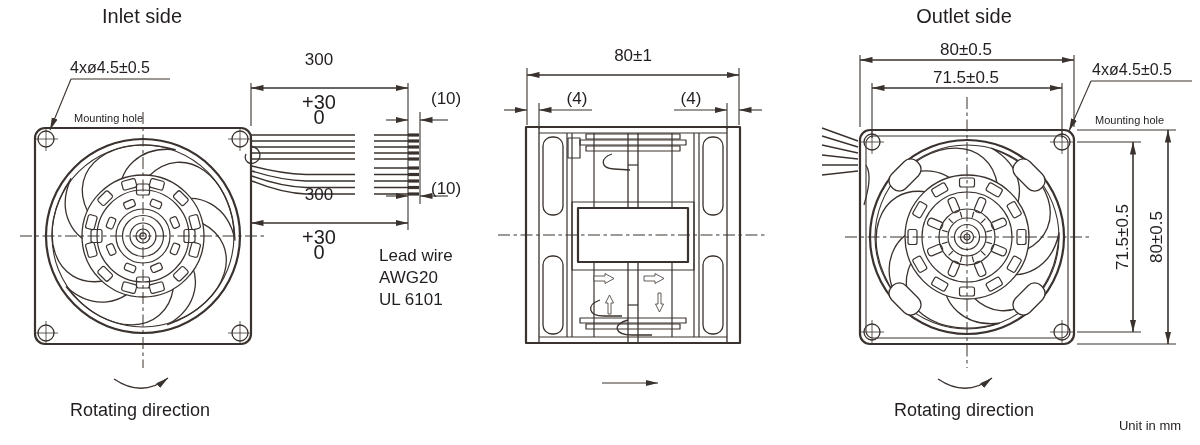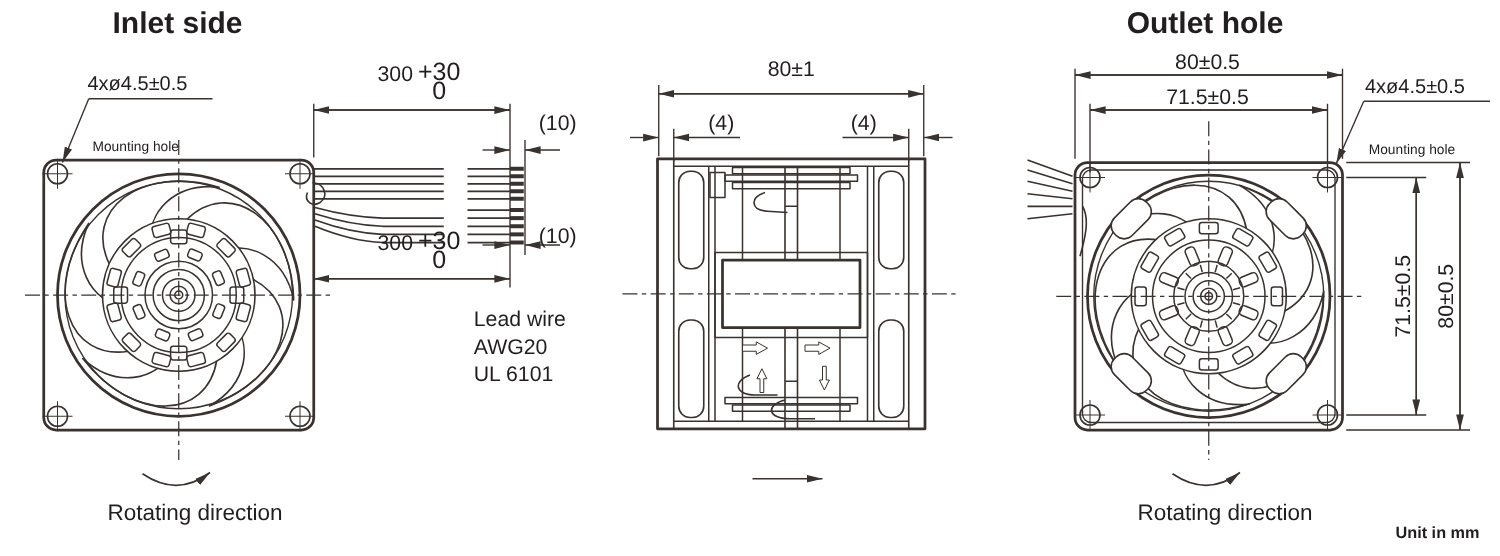--- a/index.html
+++ b/index.html
@@ -1,28 +1,28 @@
 <!DOCTYPE html>
 <html><head>
 <meta charset="utf-8">
 <style>
   html,body{margin:0;padding:0;background:#ffffff;}
   .canvas{position:relative;width:1200px;height:445px;background:#ffffff;overflow:hidden;
           font-family:"Liberation Sans",sans-serif;}
   .canvas svg{position:absolute;left:0;top:0;}
   .lbl{position:absolute;color:#221e1f;white-space:nowrap;line-height:1.05;}
-  .t20{font-size:24px;font-weight:bold;}
-  .t18{font-size:18px;margin-left:16px;}
+  .t20{font-size:20px;}
+  .t18{font-size:18px;}
   .t17{font-size:17px;}
   .t16{font-size:16px;}
   .t15{font-size:11px;margin-top:32px;}
-  .t13b{font-size:13px;font-weight:bold;}
+  .t13b{font-size:13px;font-weight:normal;}
   .ctr{transform:translateX(-50%);}
   .rot{transform:translate(-50%,-50%) rotate(-90deg);transform-origin:center;}
-  .dimtol{position:absolute;display:flex;align-items:flex-start;gap:4px;color:#221e1f;}
+  .dimtol{position:absolute;display:flex;align-items:center;gap:27px;color:#221e1f;flex-direction:column;}
   .dimtol .nom{font-size:17px;line-height:17px;}
   .dimtol .stack{display:flex;flex-direction:column;align-items:center;font-size:20px;line-height:15px;}
   .block{line-height:22px;}
   
   .s2{stroke-width:2.2;}
   .s13{stroke-width:1.3;}
   .s12{stroke-width:1.2;}
   .s11{stroke-width:1.1;}
   .s08{stroke-width:0.8;}
   .cl{stroke-width:1;stroke-dasharray:12 3.5 3.5 3.5;}
@@ -320,21 +320,21 @@
 
     <g class="s13">
       <path d="M114,379 Q142,398 168,378" marker-end="url(#mA)"></path>
       <line x1="602" y1="383" x2="658" y2="383" class="s11" marker-end="url(#mA)"></line>
       <path d="M938,379 Q966,398 992,378" marker-end="url(#mA)"></path>
     </g>
   </g>
 </svg>
 
 <div class="lbl t20 ctr" style="left:142px;top:6px;">Inlet side</div>
-<div class="lbl t20 ctr" style="left:964px;top:6px;">Outlet hole</div>
+<div class="lbl t20 ctr" style="left:964px;top:6px;">Outlet side</div>
 
 <div class="lbl t16" style="left:70px;top:60px;">4xø4.5±0.5</div>
 <div class="lbl t15" style="left:74px;top:81px;">Mounting hole</div>
 
 <div class="dimtol" style="left:302px;top:51px;">
   <span class="nom">300</span>
   <span class="stack">
     <span>+30</span>
     <span>0</span>
   </span>

